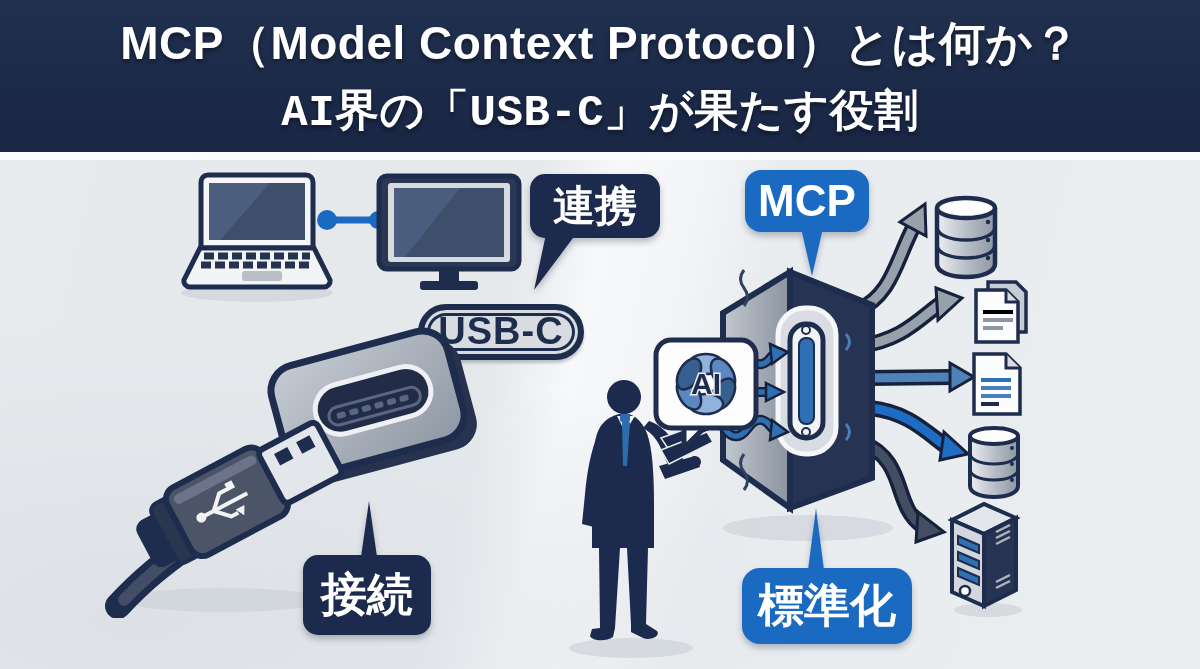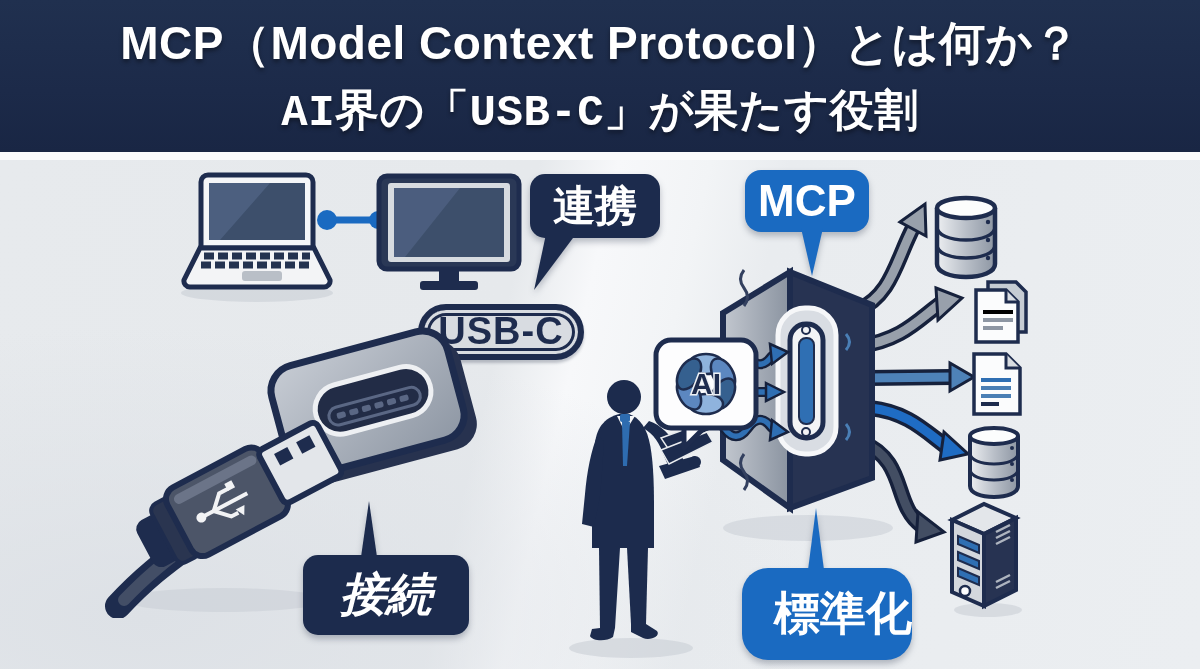--- a/index.html
+++ b/index.html
@@ -39,25 +39,25 @@
 
   .b-renkei { left:530px; top:14px; width:130px; height:64px; font-size:42px; }
   .b-renkei::after { content:''; position:absolute; top:60px; left:16px; width:0; height:0;
     border-top:56px solid #1c2b4d; border-right:30px solid transparent;
     transform:skewX(-12deg); transform-origin:top left; }
 
   .b-mcp { left:745px; top:10px; width:124px; height:62px; font-size:44px; border-radius:16px; }
   .b-mcp::after { content:''; position:absolute; top:58px; left:56px; width:0; height:0;
     border-top:48px solid #1a6ac1; border-left:11px solid transparent; border-right:11px solid transparent; }
 
-  .b-setsuzoku { left:303px; top:395px; width:166px; height:80px; font-size:46px;font-style:italic; }
+  .b-setsuzoku { left:303px; top:395px; width:128px; height:80px; font-size:46px; }
   .b-setsuzoku::before { content:''; position:absolute; top:-54px; left:58px; width:0; height:0;
     border-bottom:56px solid #1c2b4d; border-left:8px solid transparent; border-right:8px solid transparent; }
 
-  .b-hyojunka { left:742px; top:408px; width:170px; height:92px; font-size:46px; border-radius:26px;justify-content:flex-end; }
+  .b-hyojunka { left:742px; top:408px; width:170px; height:76px; font-size:46px; border-radius:18px; }
   .b-hyojunka::before { content:''; position:absolute; top:-60px; left:66px; width:0; height:0;
     border-bottom:62px solid #1a6ac1; border-left:8px solid transparent; border-right:8px solid transparent; }
 
   .usbc-pill {
     position:absolute; left:418px; top:144px; width:166px; height:56px;
     background:#d8dce1; border:6px solid #1e2c4e; border-radius:28px;
     box-shadow:inset 0 0 0 3px #d8dce1, inset 0 0 0 6px #1e2c4e, 0 3px 3px rgba(25,35,60,.25);
     display:flex; align-items:flex-start; justify-content:center;
     color:#1e2c4e; font-size:38px; font-weight:800; letter-spacing:1px;
   }

